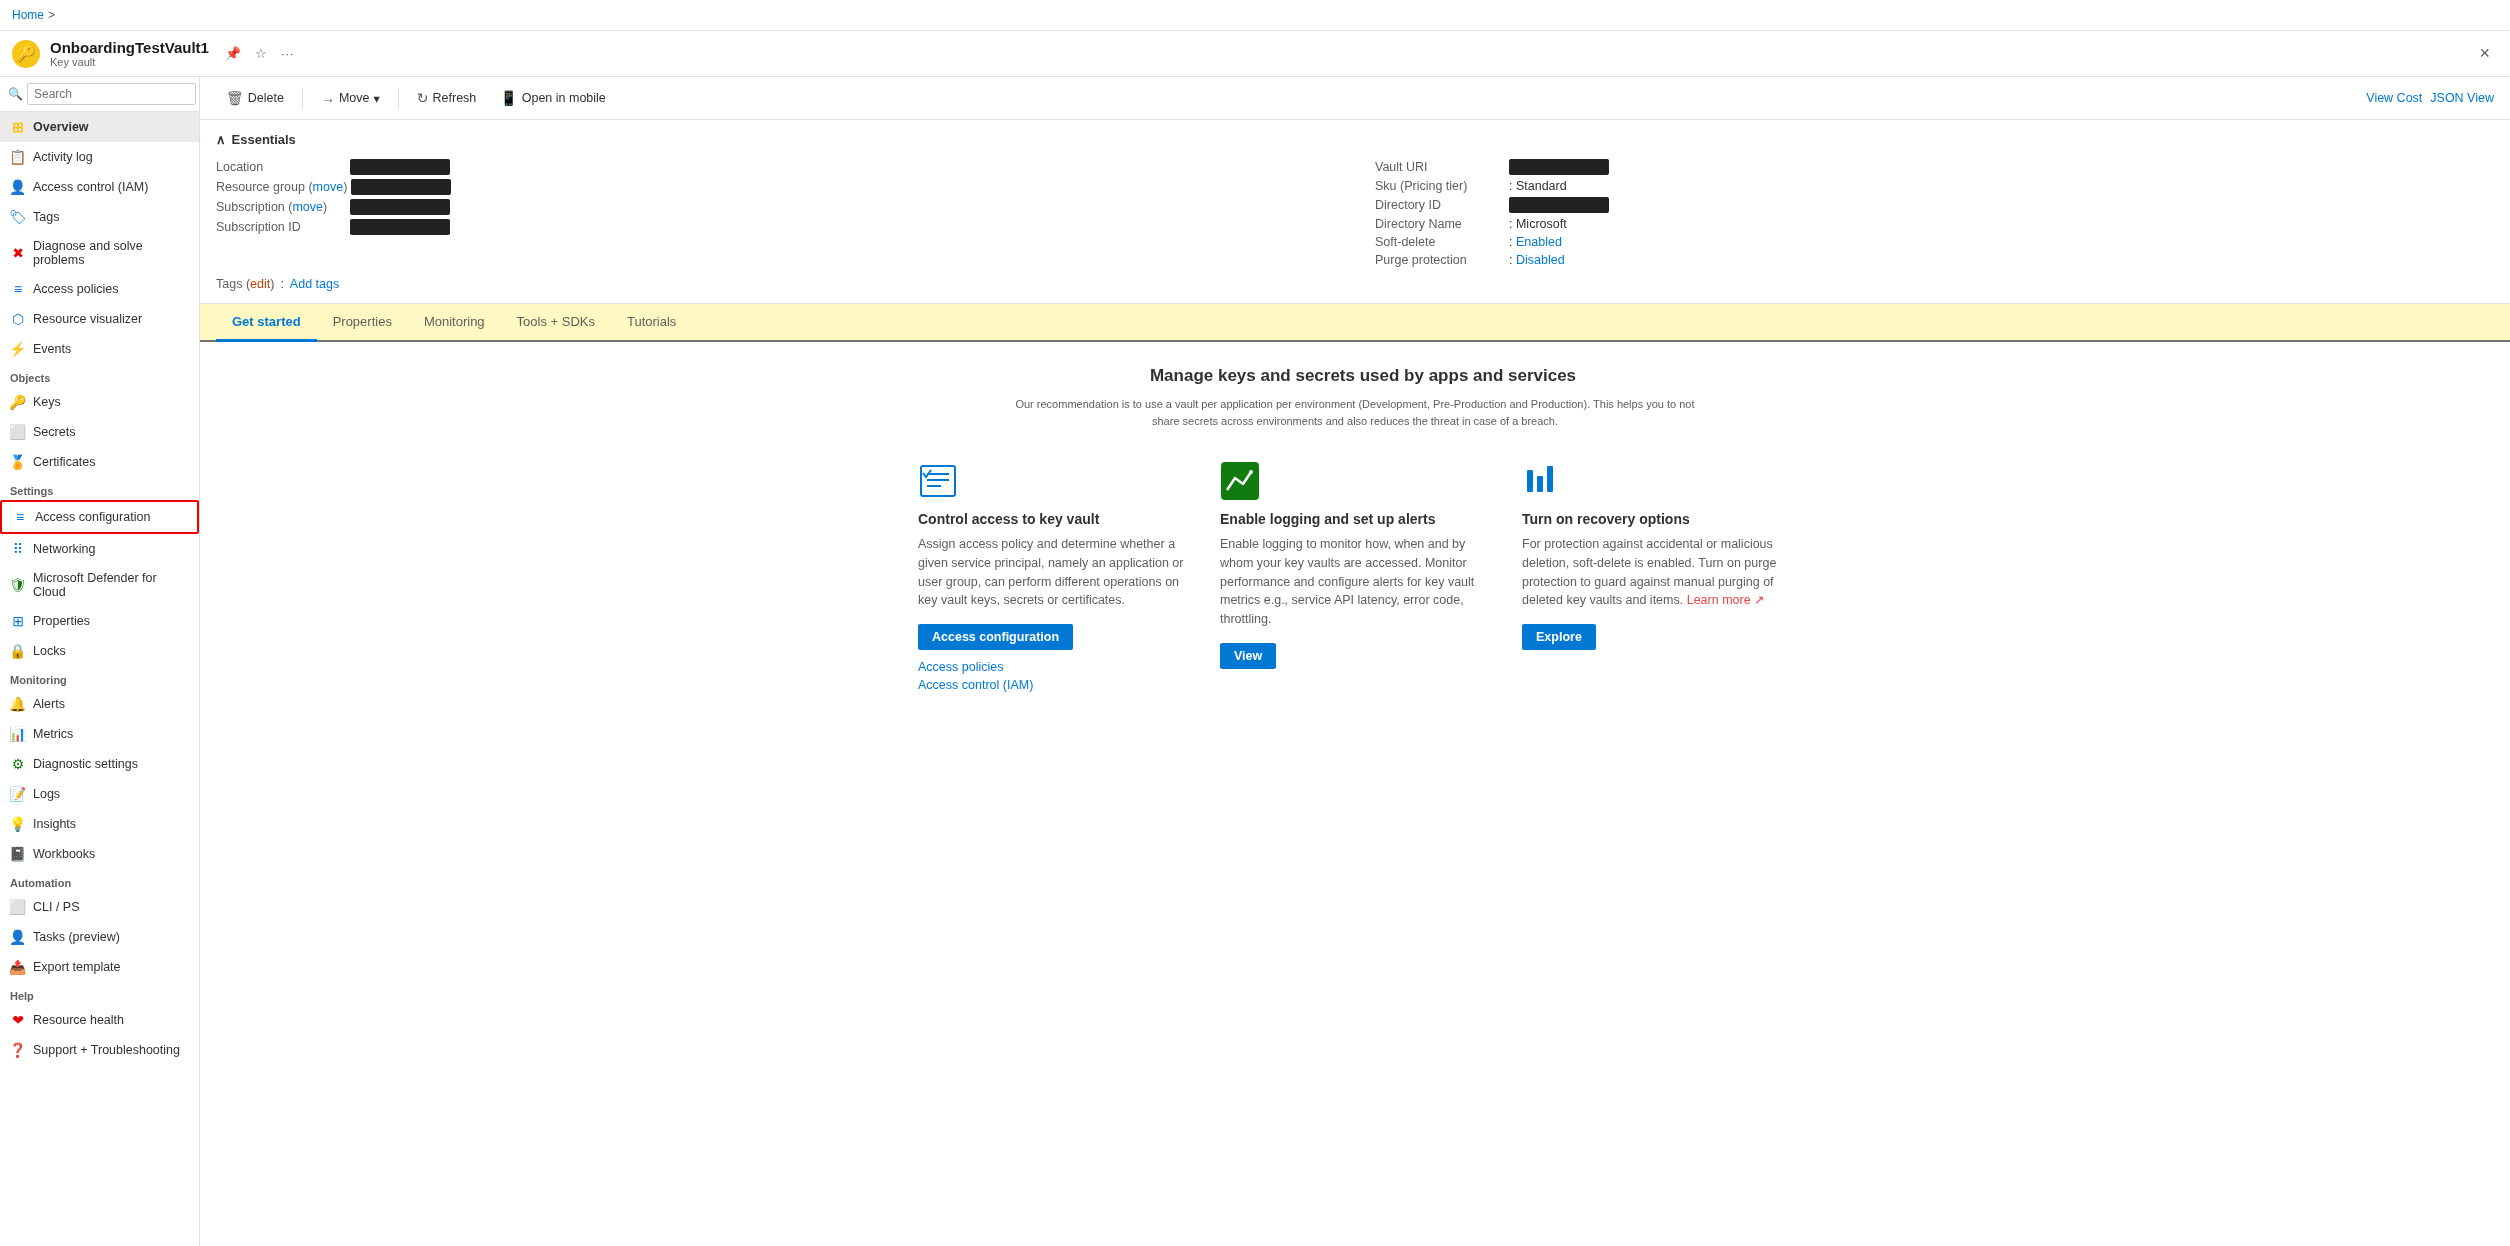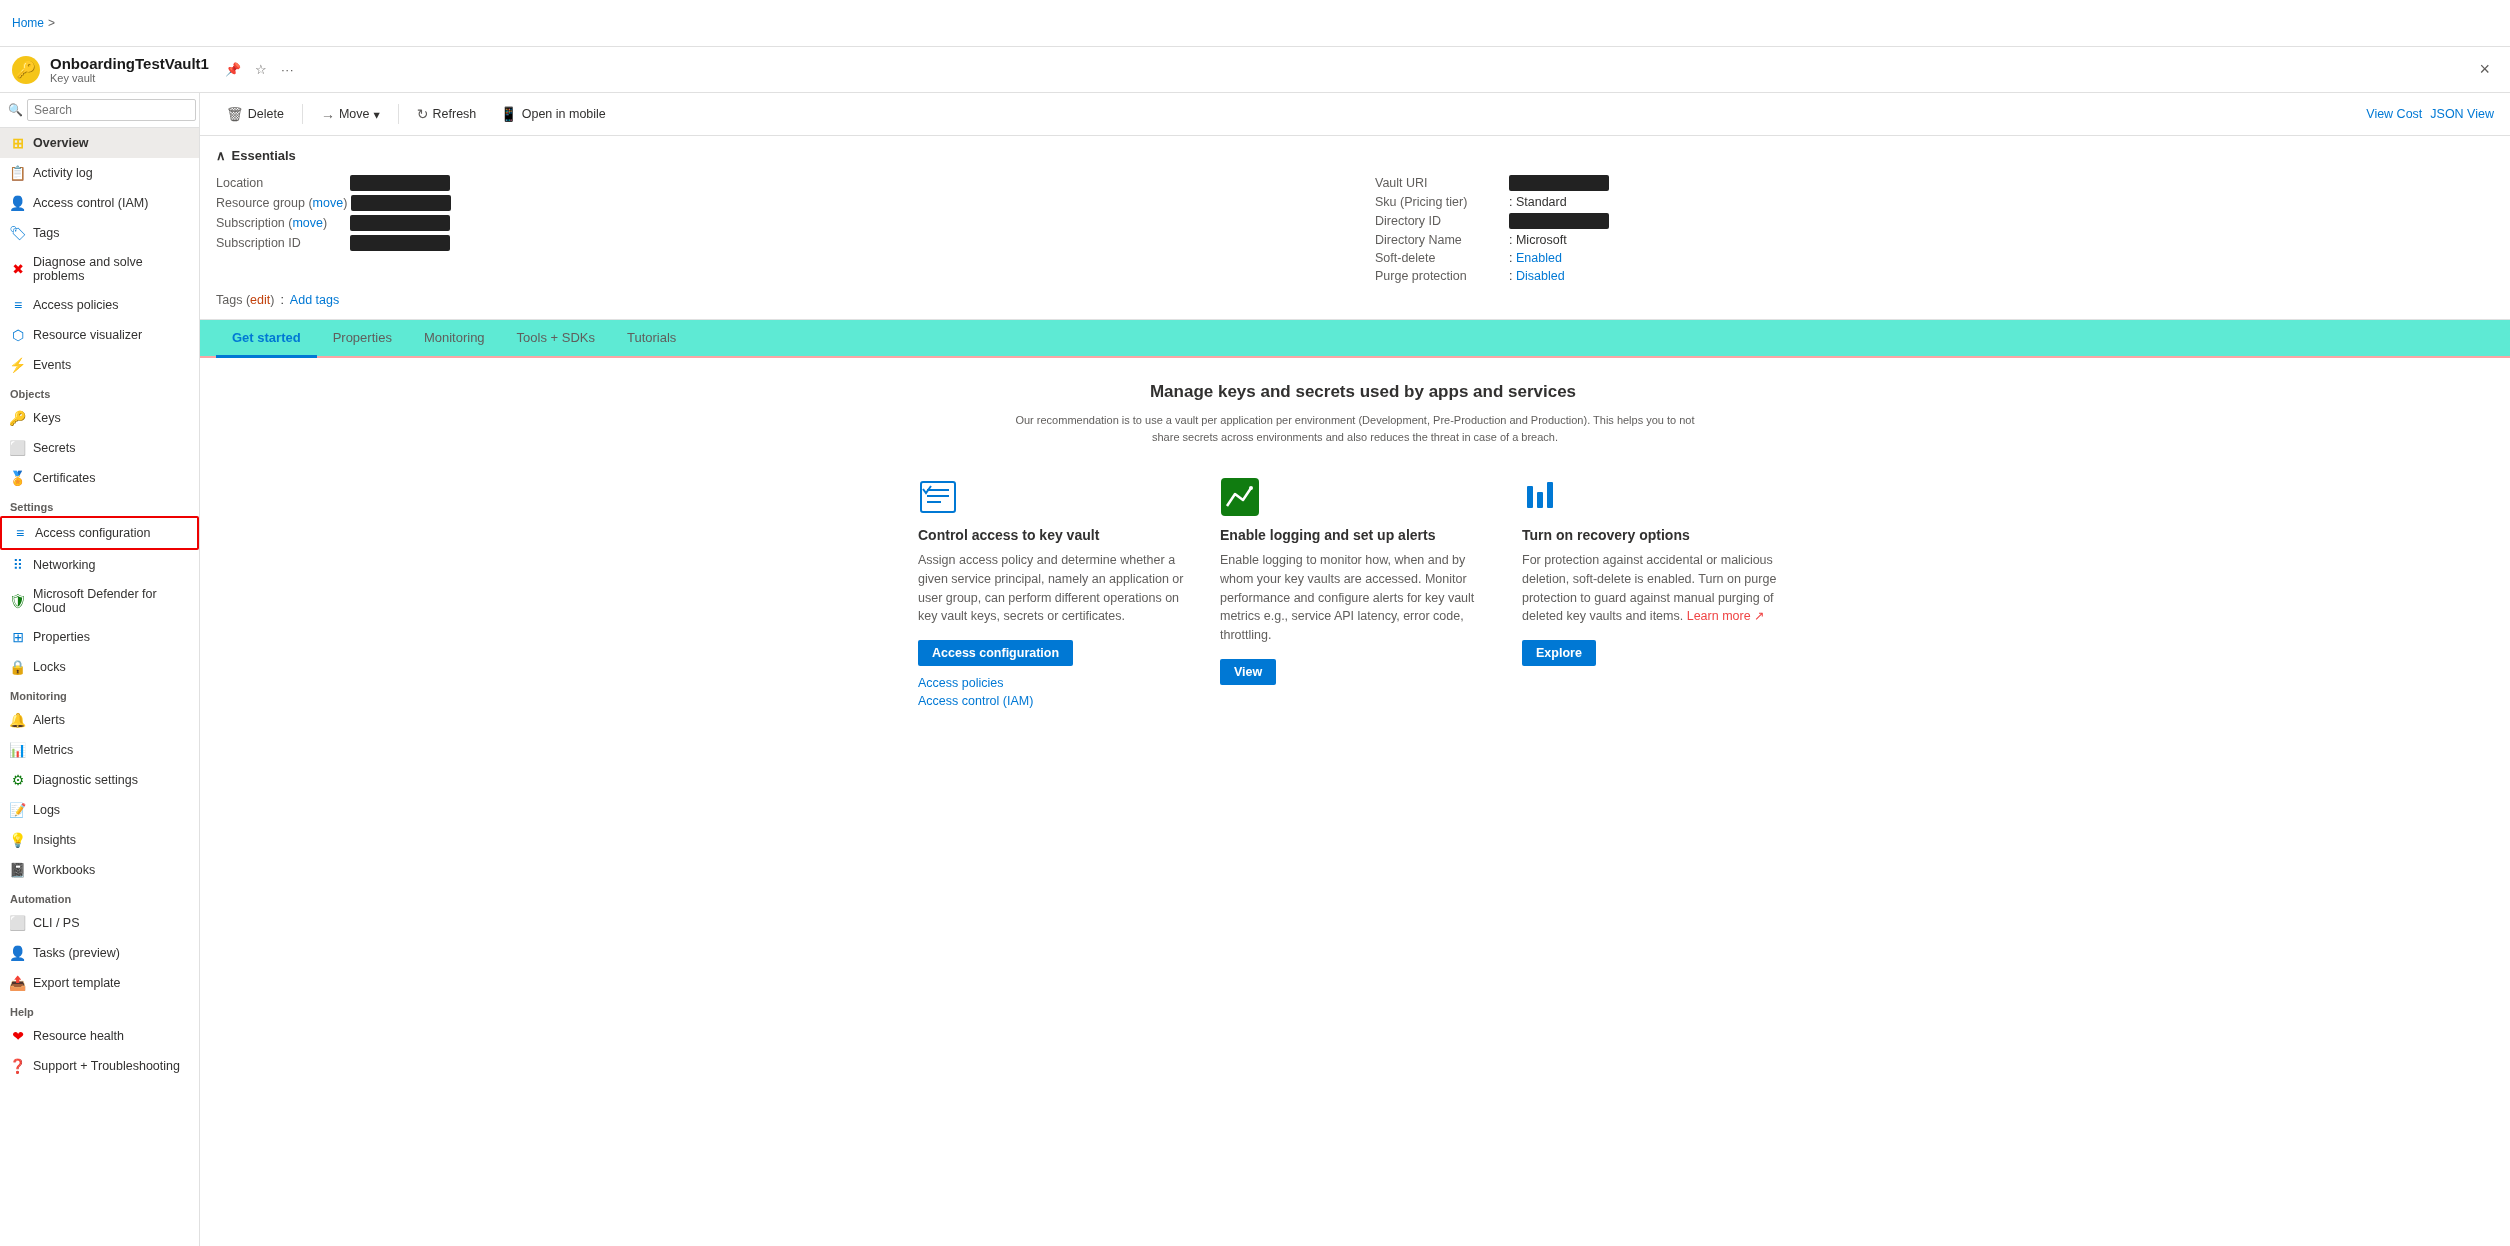--- a/index.html
+++ b/index.html
@@ -7,21 +7,21 @@
 
     
     .top-bar { background: #fff; border-bottom: 1px solid #e0e0e0; display: flex; align-items: center; padding: 0 12px; height: 46px; position: relative; }
     .top-bar-icon { width: 28px; height: 28px; background: #f5c518; border-radius: 50%; display: flex; align-items: center; justify-content: center; margin-right: 10px; }
     .top-bar-title { font-size: 15px; font-weight: 600; color: #1a1a1a; }
     .top-bar-subtitle { font-size: 11px; color: #666; margin-left: 0; }
     .top-bar-title-group { display: flex; flex-direction: column; }
     .top-bar-actions { display: flex; align-items: center; margin-left: 12px; gap: 6px; }
     .icon-btn { background: none; border: none; cursor: pointer; color: #605e5c; padding: 4px; display: flex; align-items: center; font-size: 13px; }
     .close-btn { margin-left: auto; background: none; border: none; cursor: pointer; font-size: 18px; color: #605e5c; padding: 4px 8px; }
-    .breadcrumb { font-size: 12px; color: #0078d4; padding: 16px 12px; background: #fff; border-bottom: 1px solid #e0e0e0; display: flex; align-items: flex-end; gap: 4px; }
+    .breadcrumb { font-size: 12px; color: #0078d4; padding: 8px 12px; background: #fff; border-bottom: 1px solid #e0e0e0; display: flex; align-items: flex-end; gap: 4px; }
     .breadcrumb span { color: #666; }
 
     
     .main-layout { display: flex; flex: 1; overflow: hidden; }
 
     
     .sidebar { width: 200px; background: #fff; border-right: 1px solid #e0e0e0; display: flex; flex-direction: column; overflow-y: auto; flex-shrink: 0; }
     .search-box { display: flex; align-items: center; padding: 6px 8px; border-bottom: 1px solid #e0e0e0; }
     .search-box input { flex: 1; border: 1px solid #ccc; border-radius: 2px; padding: 3px 6px; font-size: 12px; outline: none; }
     .search-clear { background: none; border: none; cursor: pointer; color: #605e5c; padding: 2px 4px; font-size: 12px; }
@@ -45,21 +45,21 @@
     .essentials-header { font-size: 13px; font-weight: 600; color: #323130; margin-bottom: 10px; display: flex; align-items: center; gap: 6px; cursor: pointer; }
     .essentials-grid { display: grid; grid-template-columns: 1fr 1fr; gap: 4px 40px; }
     .essentials-row { display: flex; align-items: baseline; gap: 4px; padding: 2px 0; font-size: 12.5px; }
     .essentials-label { color: #605e5c; min-width: 130px; flex-shrink: 0; }
     .essentials-value { color: #323130; }
     .essentials-value.redacted { background: #222; color: #222; border-radius: 2px; padding: 1px 4px; min-width: 100px; display: inline-block; }
     .tags-row { display: flex; align-items: center; gap: 6px; padding: 8px 0 0; font-size: 12.5px; }
     .tags-label { color: #605e5c; }
 
     
-    .tabs { display: flex; align-items: flex-end; padding: 0 16px; border-bottom: 2px solid #fca5a5; background: #5eead4; gap: 0; }
+    .tabs { display: flex; align-items: flex-end; padding: 0 16px; border-bottom: 2px solid #737373; background: #fef9c3; gap: 0; }
     .tab { padding: 10px 16px; cursor: pointer; font-size: 13px; color: #605e5c; border-bottom: 3px solid transparent; margin-bottom: -2px; }
     .tab.active { color: #0078d4; border-bottom: 3px solid #0078d4; font-weight: 600; }
 
     
     .get-started { padding: 24px 40px; display: flex; flex-direction: column; align-items: center; }
     .get-started-title { font-size: 17px; font-weight: 600; color: #323130; margin-bottom: 10px; text-align: center; margin-left: 16px; }
     .get-started-subtitle { font-size: 11px; color: #605e5c; text-align: center; max-width: 680px; margin-bottom: 32px; line-height: 1.5; }
     .cards { display: flex; gap: 32px; justify-content: flex-end; align-items: flex-start; }
     .card { width: 270px; display: flex; flex-direction: column; align-items: flex-start; }
     .card-icon { width: 40px; height: 40px; margin-bottom: 10px; display: flex; align-items: center; justify-content: center; font-size: 28px; }

